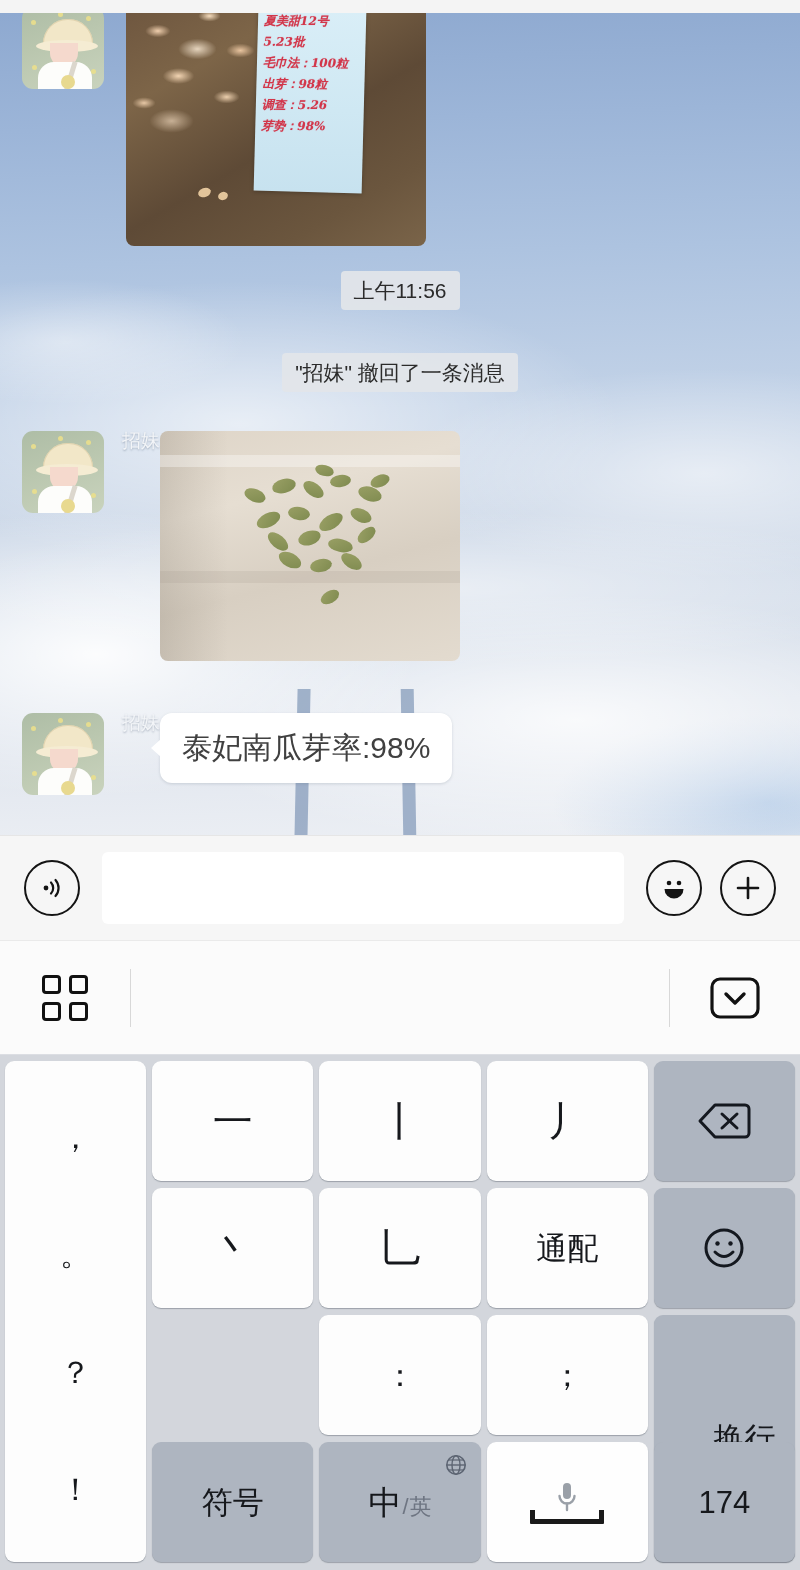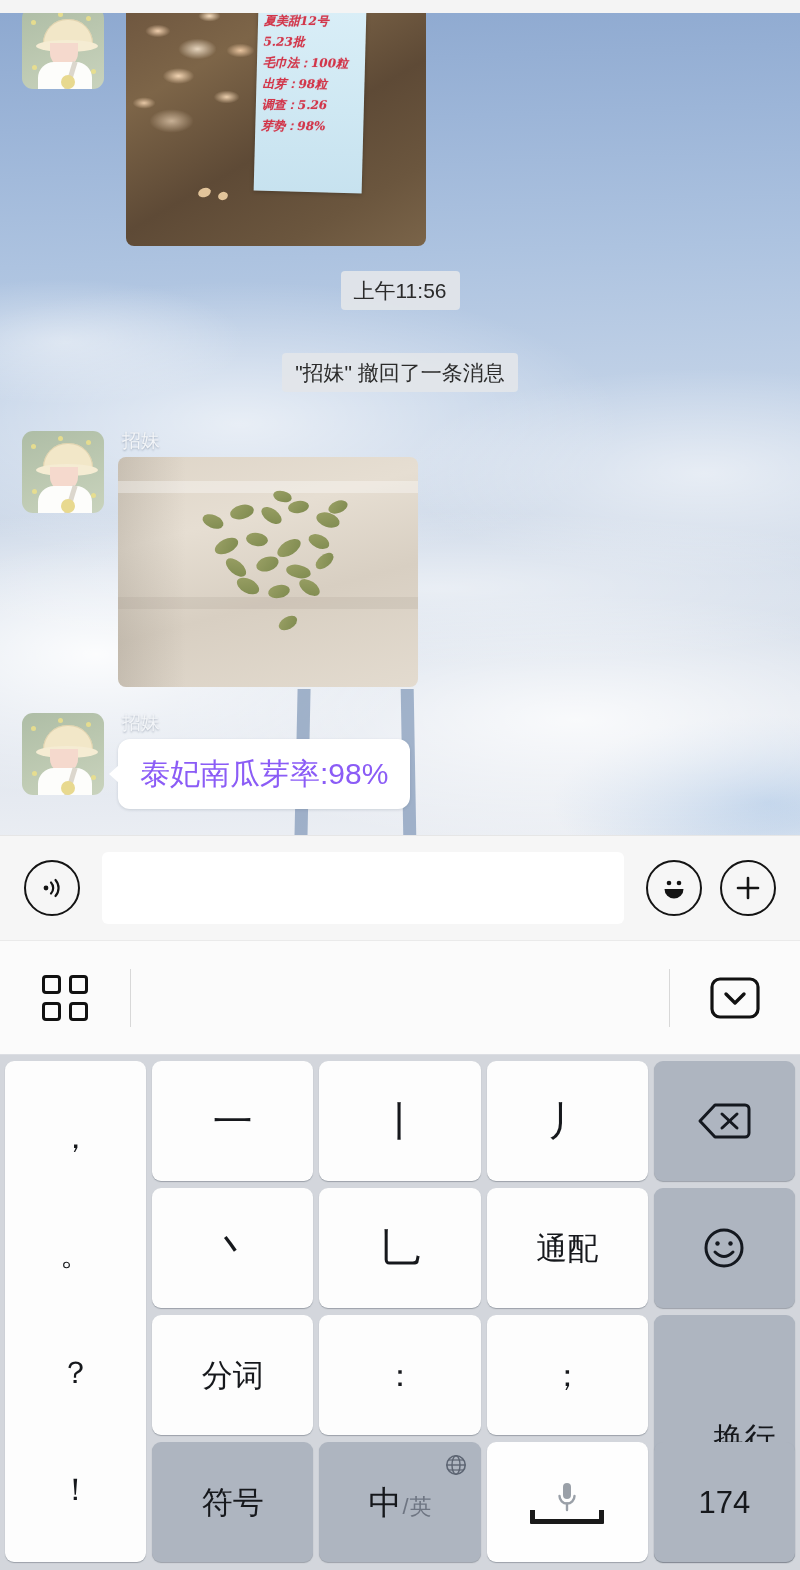--- a/index.html
+++ b/index.html
@@ -82,21 +82,21 @@
     position:absolute; left:39px; top:68px; width:14px; height:14px;
     border-radius:50%; background:#e8d98f;
   }
 
   .row { position: absolute; display: flex; align-items: flex-start; gap: 14px; }
   .sender-name {
     font-size: 19px; color: #f3f5f8; line-height: 1;
     text-shadow: 0 1px 2px rgba(40,60,90,.35);
     margin-bottom: 7px; margin-left: 4px;
   }
-  .bubble-col { display: flex; flex-direction: column; align-items: flex-start; }
+  .bubble-col { display: flex; flex-direction: row; align-items: flex-start; }
 
   
   .photo-top {
     position: absolute; left: 126px; top: -9px; width: 300px; height: 242px;
     border-radius: 8px; overflow: hidden;
     background: linear-gradient(150deg,#6e563f 0%, #7d6548 25%, #5e4a36 55%, #6b563e 80%, #7a6449 100%);
   }
   .photo-top .sprouts {
     position: absolute; left: -6px; top: -6px; width: 172px; height: 150px;
     background:
@@ -156,21 +156,21 @@
     background: linear-gradient(145deg,#9aa065,#7e8a4f);
   }
   .photo-msg .shadow-l{
     position:absolute; left:0; top:0; width:68px; height:230px;
     background: linear-gradient(90deg, rgba(120,112,100,.22), rgba(120,112,100,0));
   }
 
   
   .text-bubble {
     position: relative; background: #ffffff; border-radius: 12px;
-    padding: 16px 22px; font-size: 30px; color: #8b5cf6; line-height: 1.25;
+    padding: 16px 22px; font-size: 30px; color: #404040; line-height: 1.25;
     box-shadow: 0 1px 3px rgba(60,75,95,.18);
     white-space: nowrap;
   }
   .text-bubble::before {
     content: ""; position: absolute; left: -9px; top: 26px;
     border-top: 9px solid transparent; border-bottom: 9px solid transparent;
     border-right: 10px solid #ffffff;
   }
 
   
@@ -446,21 +446,20 @@
     <div class="key label" style="grid-row:2;grid-column:4;">通配</div>
     <div class="key fn" style="grid-row:2;grid-column:5;">
       <svg class="smile-ic" viewBox="0 0 44 44">
         <circle cx="22" cy="22" r="18" fill="none" stroke="#14181f" stroke-width="3"></circle>
         <circle cx="15.5" cy="17.5" r="2.2" fill="#14181f"></circle>
         <circle cx="28.5" cy="17.5" r="2.2" fill="#14181f"></circle>
         <path d="M13 26 q9 9 18 0" fill="none" stroke="#14181f" stroke-width="3" stroke-linecap="round"></path>
       </svg>
     </div>
 
-    <div class="key label" style="grid-row:3;grid-column:2;">分词</div>
     <div class="key label" style="grid-row:3;grid-column:3;">：</div>
     <div class="key label" style="grid-row:3;grid-column:4;">；</div>
 
     <div class="key fn enter">换行</div>
 
     <div class="key fn label" style="grid-row:4;grid-column:2;">符号</div>
     <div class="key fn" style="grid-row:4;grid-column:3;">
       <svg class="globe-ic" viewBox="0 0 22 22">
         <circle cx="11" cy="11" r="9.2" fill="none" stroke="#5c6472" stroke-width="1.6"></circle>
         <ellipse cx="11" cy="11" rx="4" ry="9.2" fill="none" stroke="#5c6472" stroke-width="1.4"></ellipse>

